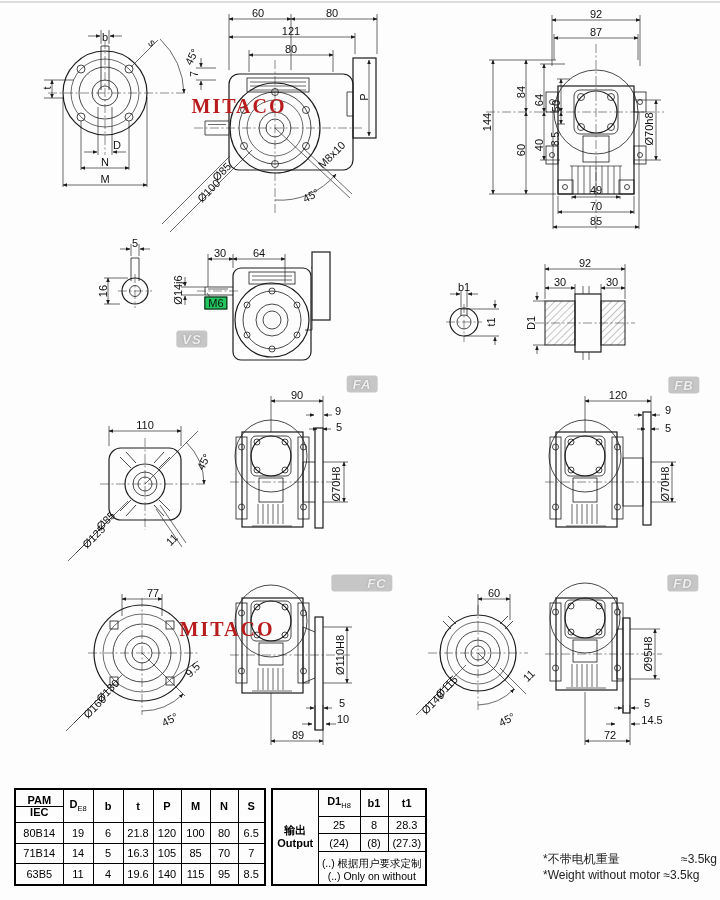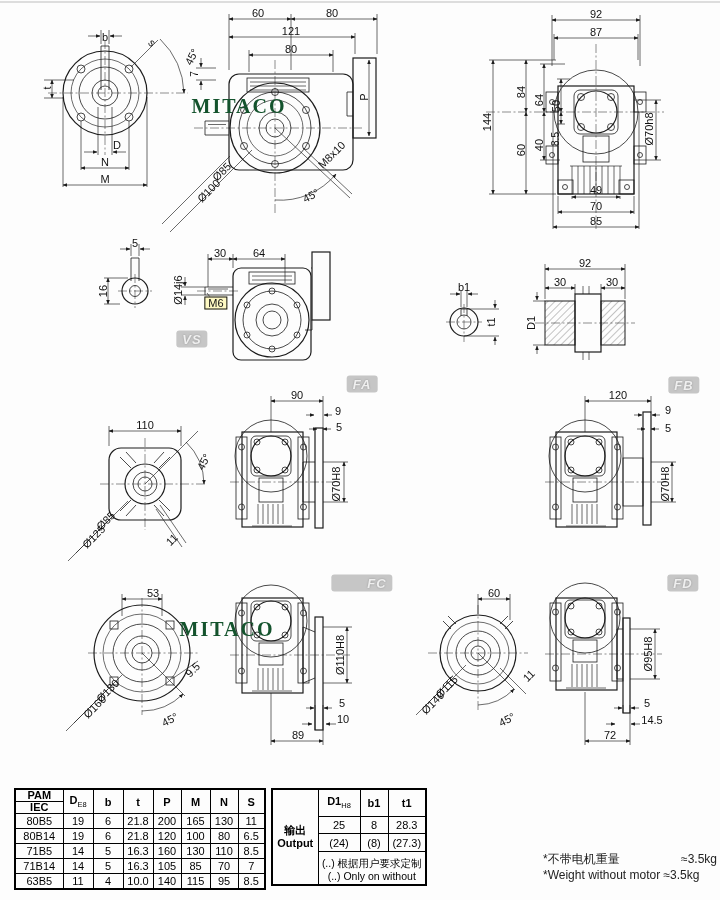--- a/index.html
+++ b/index.html
@@ -15,23 +15,23 @@
   svg .hatch{fill:url(#h);stroke:#1c1c1c;stroke-width:1;}
   svg .topline{stroke:#bdbdbd;stroke-width:1;}
   .lbl{position:absolute;transform:translate(-50%,-50%);font-size:11px;color:#111;
        white-space:nowrap;line-height:1;}
   .r90{transform:translate(-50%,-50%) rotate(-90deg);}
   .r45{transform:translate(-50%,-50%) rotate(-45deg);}
   .r45p{transform:translate(-50%,-50%) rotate(45deg);}
   .r60{transform:translate(-50%,-50%) rotate(-62deg);}
   .r30m{transform:translate(-50%,-50%) rotate(-27deg);}
   .small{font-size:10px;}
-  .boxed{border:1px solid #111;background:#fef9c3;padding:0 3px;}
+  .boxed{border:1px solid #111;background:#22c55e;padding:0 3px;}
   .wm{position:absolute;transform:translate(-50%,-50%);font-family:"Liberation Serif",serif;
-      font-weight:bold;font-size:20px;letter-spacing:2px;color:#14532d;}
+      font-weight:bold;font-size:20px;letter-spacing:2px;color:#b91c1c;}
   .badge{position:absolute;transform:translate(-50%,-50%);background:#c6c6c6;color:#efefef;
          font-style:italic;font-weight:bold;font-size:13px;padding:1px 6px;border-radius:3px;
          text-shadow:0 0 2px #8f8f8f;letter-spacing:1px;}
   .tables{position:absolute;left:14px;top:788px;display:flex;gap:5px;align-items:stretch;}
   table.spec{border-collapse:collapse;border:2px solid #000;height:98px;
              font-size:11px;color:#000;table-layout:fixed;}
   table.spec th,table.spec td{border:1px solid #000;text-align:center;padding:0;
              overflow:hidden;white-space:nowrap;}
   table.spec th{font-weight:bold;height:22px;}
   table.spec td{height:14px;}
@@ -472,21 +472,21 @@
 <span class="lbl" style="left:297px;top:395px">90</span>
 <span class="lbl" style="left:338px;top:411px">9</span>
 <span class="lbl" style="left:339px;top:427px">5</span>
 <span class="lbl r90" style="left:336px;top:484px">Ø70H8</span>
 
 <span class="lbl" style="left:618px;top:395px">120</span>
 <span class="lbl" style="left:668px;top:410px">9</span>
 <span class="lbl" style="left:668px;top:428px">5</span>
 <span class="lbl r90" style="left:665px;top:484px">Ø70H8</span>
 
-<span class="lbl" style="left:153px;top:593px">53</span>
+<span class="lbl" style="left:153px;top:593px">77</span>
 <span class="lbl r45" style="left:108px;top:691px">Ø130</span>
 <span class="lbl r45" style="left:95px;top:707px">Ø160</span>
 <span class="lbl r45" style="left:193px;top:670px">9.5</span>
 <span class="lbl r30m" style="left:170px;top:720px">45°</span>
 <span class="lbl r90" style="left:340px;top:655px">Ø110H8</span>
 <span class="lbl" style="left:342px;top:703px">5</span>
 <span class="lbl" style="left:343px;top:719px">10</span>
 <span class="lbl" style="left:298px;top:735px">89</span>
 
 <span class="lbl" style="left:494px;top:593px">60</span>
@@ -519,64 +519,44 @@
       </th>
       <th><span>D</span><sub>E8</sub></th>
       <th>b</th>
       <th>t</th>
       <th>P</th>
       <th>M</th>
       <th>N</th>
       <th>S</th>
     </tr>
     <tr>
-      <td>80B5</td>
-      <td>19</td>
-      <td>6</td>
-      <td>21.8</td>
-      <td>200</td>
-      <td>165</td>
-      <td>130</td>
-      <td>11</td>
-    </tr>
-    <tr>
       <td>80B14</td>
       <td>19</td>
       <td>6</td>
       <td>21.8</td>
       <td>120</td>
       <td>100</td>
       <td>80</td>
       <td>6.5</td>
-    </tr>
-    <tr>
-      <td>71B5</td>
-      <td>14</td>
-      <td>5</td>
-      <td>16.3</td>
-      <td>160</td>
-      <td>130</td>
-      <td>110</td>
-      <td>8.5</td>
     </tr>
     <tr>
       <td>71B14</td>
       <td>14</td>
       <td>5</td>
       <td>16.3</td>
       <td>105</td>
       <td>85</td>
       <td>70</td>
       <td>7</td>
     </tr>
     <tr>
       <td>63B5</td>
       <td>11</td>
       <td>4</td>
-      <td>10.0</td>
+      <td>19.6</td>
       <td>140</td>
       <td>115</td>
       <td>95</td>
       <td>8.5</td>
     </tr>
   </tbody>
       </table>
 
   <table class="spec">
     <colgroup>

